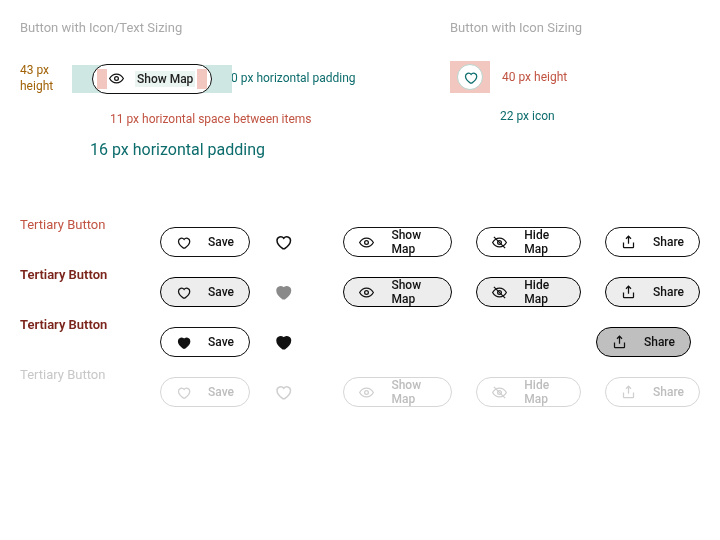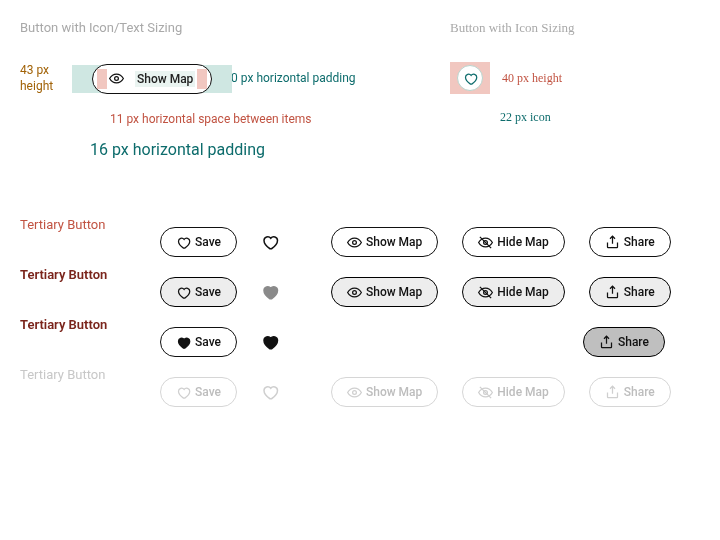--- a/index.html
+++ b/index.html
@@ -12,21 +12,21 @@
     background: #fff;
     color: #222;
     font-size: 13px;
   }
   .canvas { padding: 20px 20px 0 20px; }
 
   .section-title { color: #a9a9a9; font-size: 13px; margin-bottom: 28px; }
 
   .top { display: flex; gap: 40px; }
   .left-spec { flex: 1; position: relative; }
-  .right-spec { width: 250px; font-family: Liberation Serif, serif; }
+  .right-spec { width: 250px; }
 
   
   .spec-row1 { display: flex; align-items: center; gap: 12px; }
   .spec-heightlabel { color: #a16207; font-size: 12px; width: 60px; text-align: left; line-height: 1.3; }
   .spec-button-wrap { position: relative; }
   .stripe {
     position: absolute; top: 50%; transform: translateY(-50%);
     height: 28px; background: #cfe7e2;
     left: -20px; right: -20px; z-index: 0;
   }
@@ -68,21 +68,21 @@
   
   .grid { margin-top: 58px; }
   .grid-row { display: flex; height: 50px; }
   .row-label { width: 140px; font-size: 13px; }
   .row-label.red { color: #c15342; }
   .row-label.dkred { color: #7a241b; font-weight:600; }
   .row-label.grey { color: #c7c7c7; }
   .cells { flex: 1; display: flex; align-items: center; gap: 24px; }
 
   .pill {
-    display: inline-flex; align-items: center; gap: 4px;
+    display: inline-flex; align-items: center; gap: 17px;
     height: 30px; padding: 12px 15px;
     border: 1.4px solid #111; border-radius: 999px; background: #fff;
     font-size: 12px; font-weight: 500; color: #111;
   }
   .pill.hover { background: #ededed; border-color:#000; }
   .pill.press { background: #bfbfbf; border-color:#000; }
   .pill.disabled { border-color:#d6d6d6; color:#bdbdbd; }
   .iconbox { width: 15px; height: 15px; display:flex; align-items:center; justify-content:center; }
   .iconbox svg { width: 15px; height: 15px; }
 

